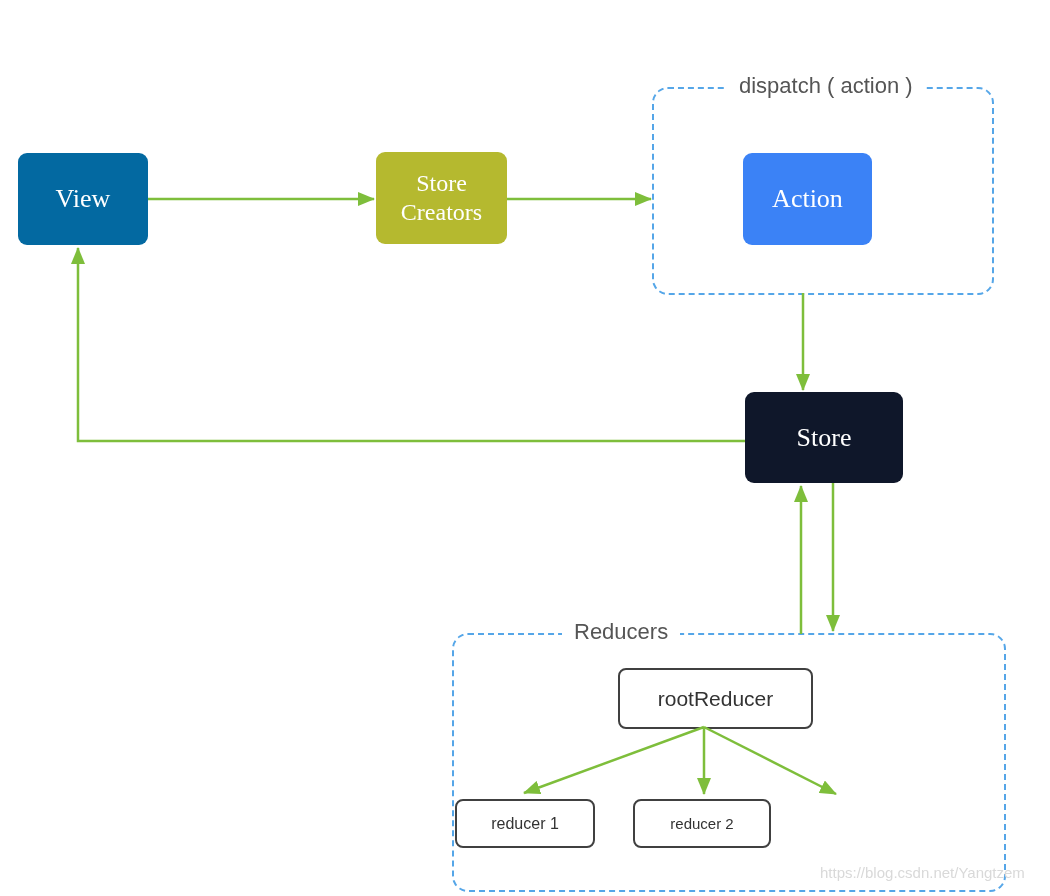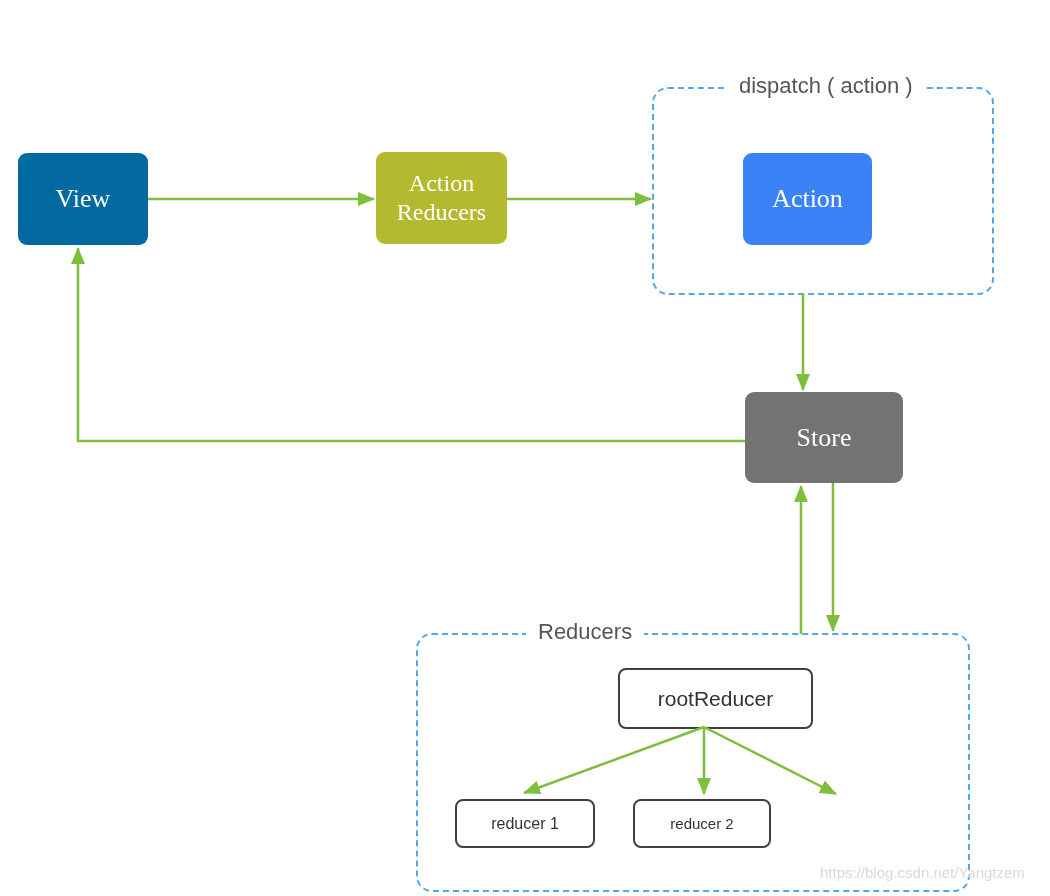--- a/index.html
+++ b/index.html
@@ -25,30 +25,30 @@
     color: #ffffff;
     font-family: "Liberation Serif", serif;
     font-size: 26px;
     border-radius: 9px;
     line-height: 1.2;
     z-index: 3;
   }
   .node-view   { left: 18px;  top: 153px; width: 130px; height: 92px; background: #0369a1; }
   .node-ac     { left: 376px; top: 152px; width: 131px; height: 92px; background: #B5B92F; font-size: 24px; }
   .node-action { left: 743px; top: 153px; width: 129px; height: 92px; background: #3b82f6; }
-  .node-store  { left: 745px; top: 392px; width: 158px; height: 91px; background: #737373; }
+  .node-store  { left: 745px; top: 392px; width: 158px; height: 91px; background: #0f172a; }
   
   .group {
     position: absolute;
     border: 2.5px dashed #55A6E8;
     border-radius: 16px;
     z-index: 1;
   }
   .group-dispatch { left: 652px; top: 87px;  width: 338px; height: 204px; }
-  .group-reducers { left: 416px; top: 633px; width: 550px; height: 255px; }
+  .group-reducers { left: 452px; top: 633px; width: 550px; height: 255px; }
   .group-label {
     position: absolute;
     top: -16px;
     background: #ffffff;
     padding: 0 12px;
     font-size: 22px;
     color: #555555;
     white-space: nowrap;
     z-index: 4;
   }
@@ -104,21 +104,21 @@
   <div class="group group-dispatch">
     <div class="group-label">dispatch ( action )</div>
   </div>
 
   <div class="group group-reducers">
     <div class="group-label">Reducers</div>
   </div>
 
   <div class="node node-view">View</div>
 
-  <div class="node node-ac">Action Reducers</div>
+  <div class="node node-ac">Store Creators</div>
 
   <div class="node node-action">Action</div>
 
   <div class="node node-store">Store</div>
 
   <div class="wbox wbox-root">rootReducer</div>
 
   <div class="wbox wbox-r1">reducer 1</div>
 
   <div class="wbox wbox-r2">reducer 2</div>

